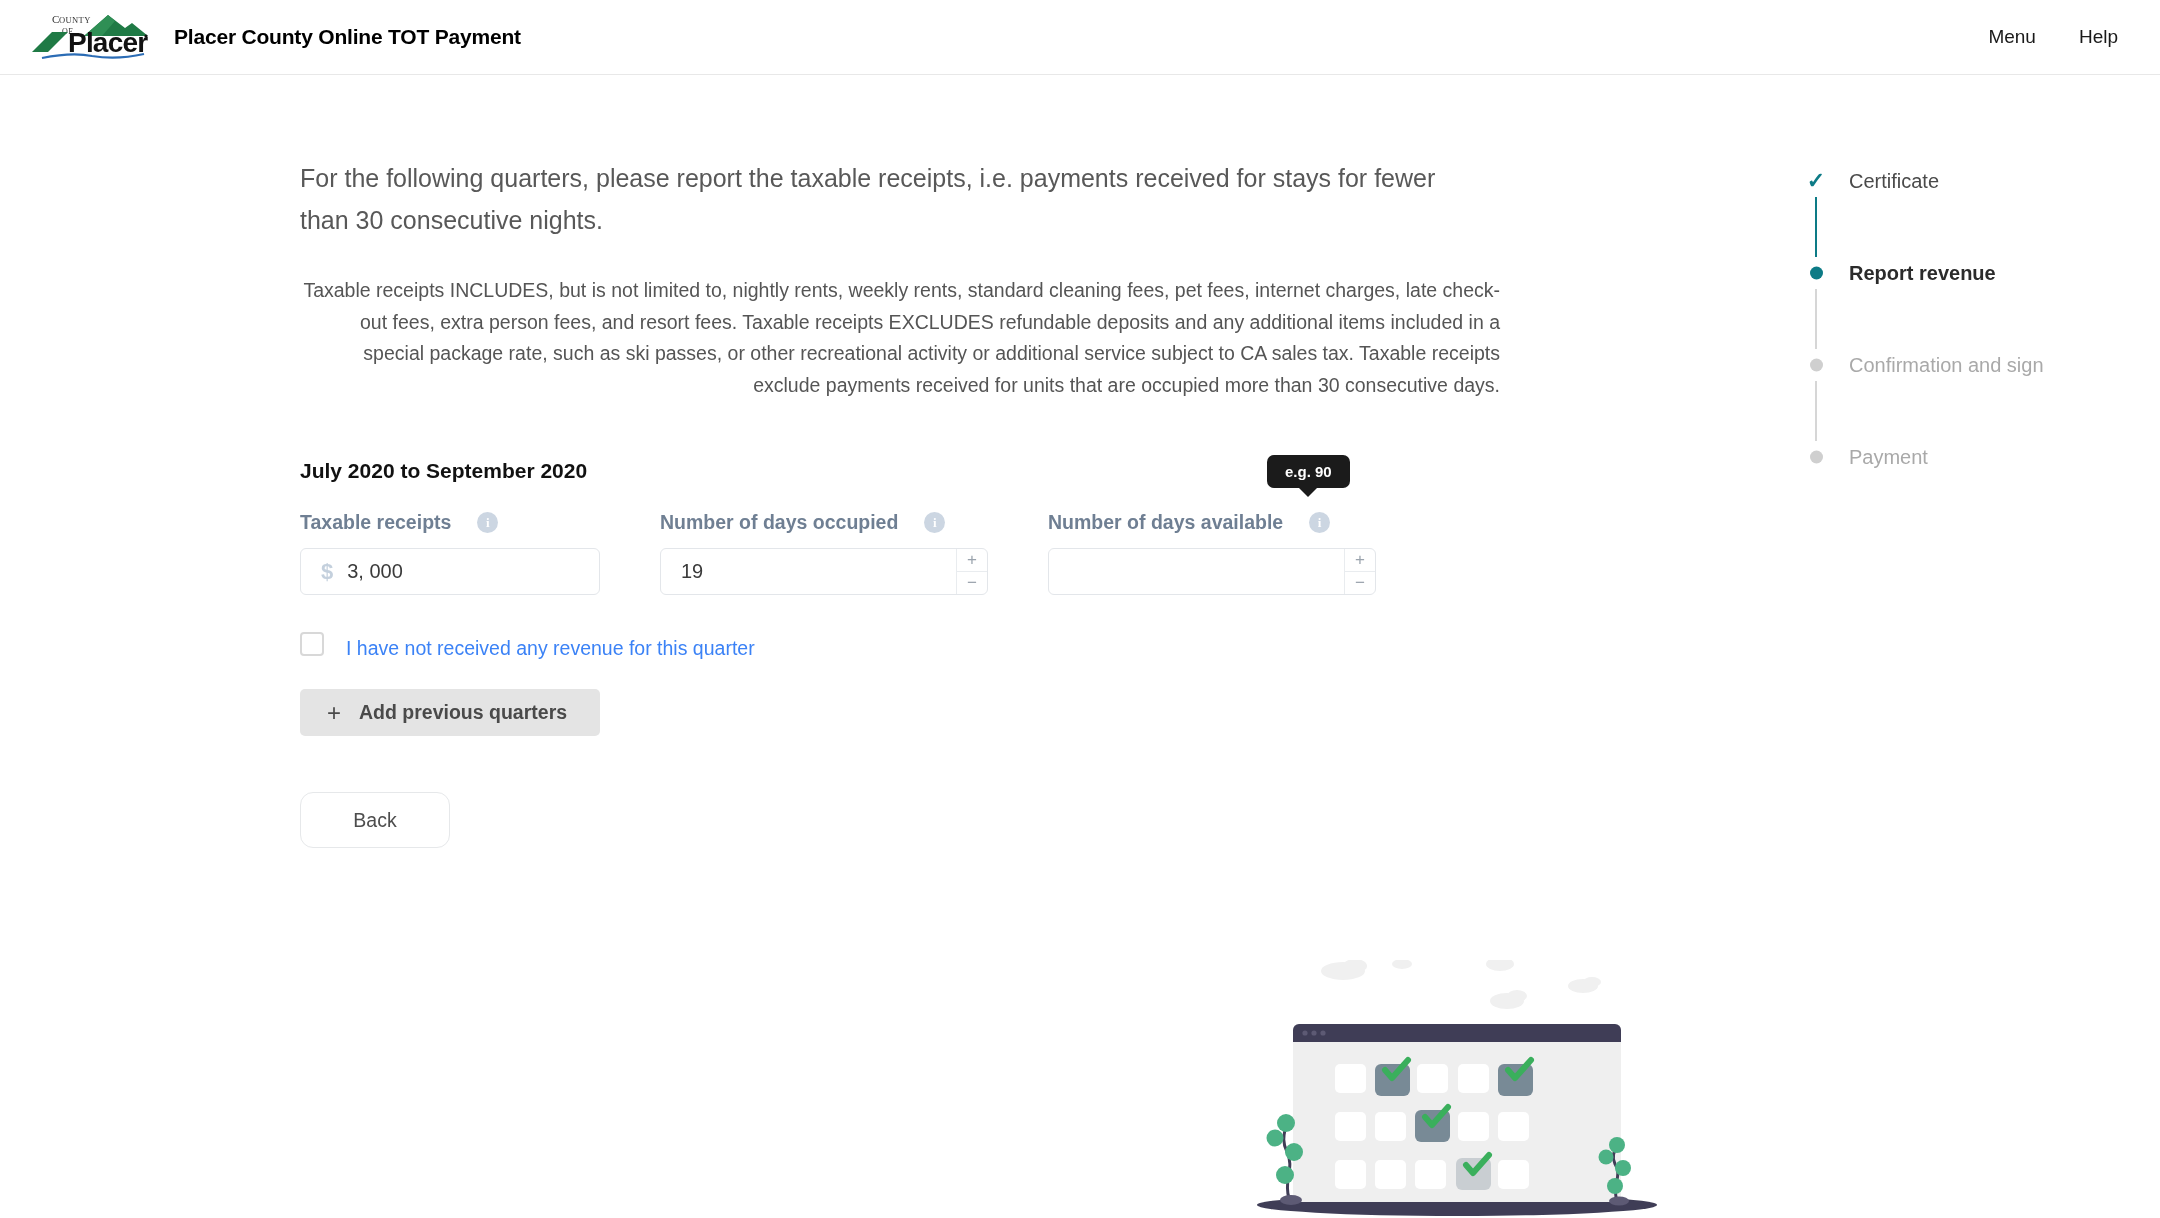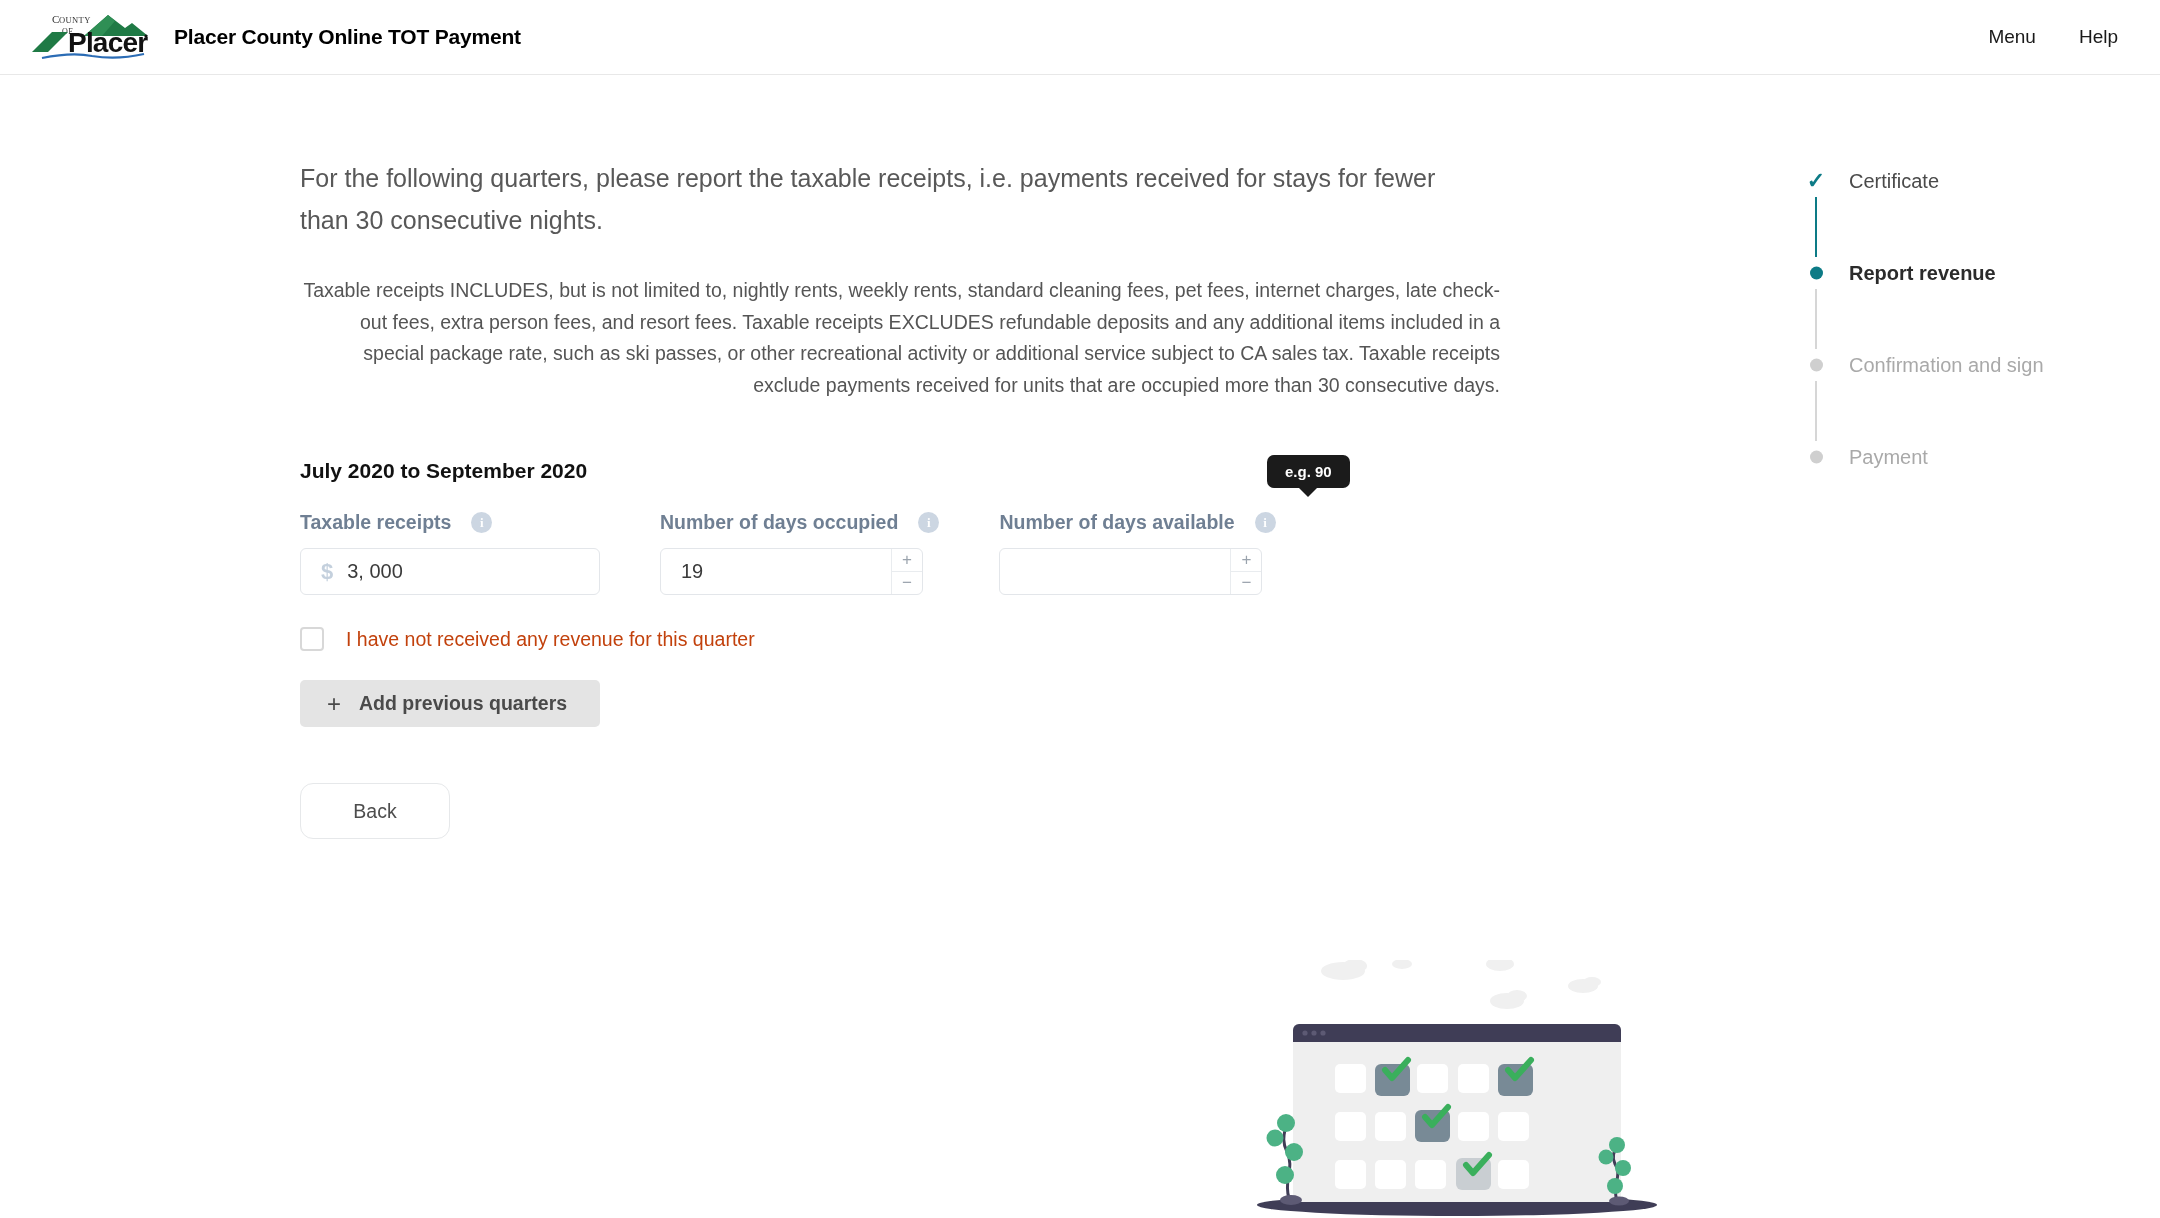--- a/index.html
+++ b/index.html
@@ -60,21 +60,21 @@
     margin-top: 58px;
     font-size: 21px; font-weight: bold; color: #111111;
   }
   .fields-row {
     margin-top: 26px;
     display: flex; gap: 60px;
     position: relative;
   }
   .field { position: relative; }
   .field-label-row {
-    display: flex; align-items: center; gap: 20px;
+    display: flex; align-items: center; gap: 26px;
     height: 26px;
   }
   .field-label {
     font-size: 19.5px; font-weight: bold; color: #6f7f93;
   }
   .info-icon {
     width: 21px; height: 21px; border-radius: 50%;
     background: #ccd6e2;
     display: inline-flex; align-items: center; justify-content: center;
     cursor: pointer; flex: none;
@@ -84,21 +84,21 @@
     font-family: "Liberation Serif", serif; line-height: 1;
   }
   .input-shell {
     margin-top: 13px;
     height: 47px; width: 300px;
     border: 1px solid #e3e6ea; border-radius: 6px;
     background: #ffffff;
     display: flex; align-items: center;
     position: relative;
   }
-  .input-shell.w320 { width: 263px; }
+  .input-shell.w320 { width: 328px; }
   .currency-sign {
     margin-left: 20px; color: #c4d0dd;
     font-size: 22px; font-weight: bold;
   }
   .text-input {
     border: none; outline: none; background: transparent;
     font-family: "Liberation Sans", sans-serif;
     font-size: 20px; color: #3b3b3b;
     height: 100%; flex: 1;
     padding-left: 14px;
@@ -142,21 +142,21 @@
   .checkbox-row {
     margin-top: 32px;
     display: flex; align-items: center; gap: 22px;
   }
   .checkbox {
     width: 24px; height: 24px;
     border: 2px solid #d8d8d8; border-radius: 4px;
     background: #ffffff; cursor: pointer; flex: none;
   }
   .checkbox-label {
-    font-size: 19.5px; color: #c2410c; cursor: pointer;
+    font-size: 19.5px; color: #3b82f6; cursor: pointer; margin-top: 10px;
   }
 
   
   .add-btn {
     margin-top: 29px;
     width: 300px; height: 47px;
     background: #e4e4e4; border: none; border-radius: 5px;
     display: flex; align-items: center; gap: 18px;
     padding-left: 27px; cursor: pointer;
     font-family: "Liberation Sans", sans-serif;

